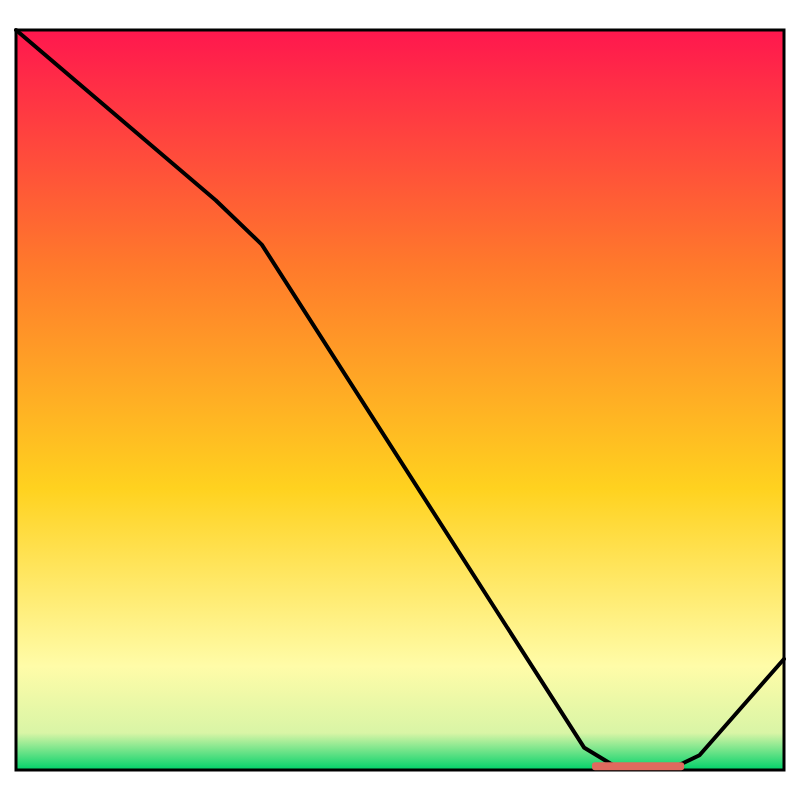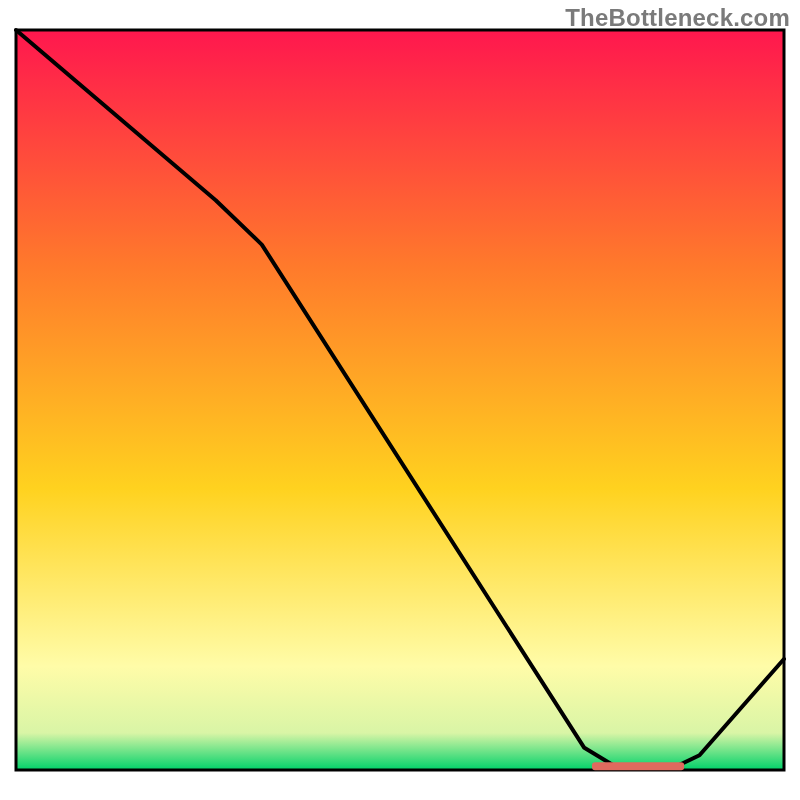--- a/index.html
+++ b/index.html
@@ -27,21 +27,20 @@
     user-select: none;
   }
   svg {
     display: block;
   }
 </style>
 </head>
 <body>
 
 <div class="stage">
-  <div class="watermark">TheBottleneck.com</div>
 
   <svg id="chart-svg" width="800" height="800" viewBox="0 0 800 800">
     <defs>
       <linearGradient id="bg-grad" x1="0" y1="0" x2="0" y2="1">
           <stop offset="0%" stop-color="#ff174e"></stop>
           <stop offset="32%" stop-color="#ff7a2b"></stop>
           <stop offset="62%" stop-color="#ffd21f"></stop>
           <stop offset="86%" stop-color="#fffca8"></stop>
           <stop offset="95%" stop-color="#d9f5a6"></stop>
           <stop offset="100%" stop-color="#00d16a"></stop>

